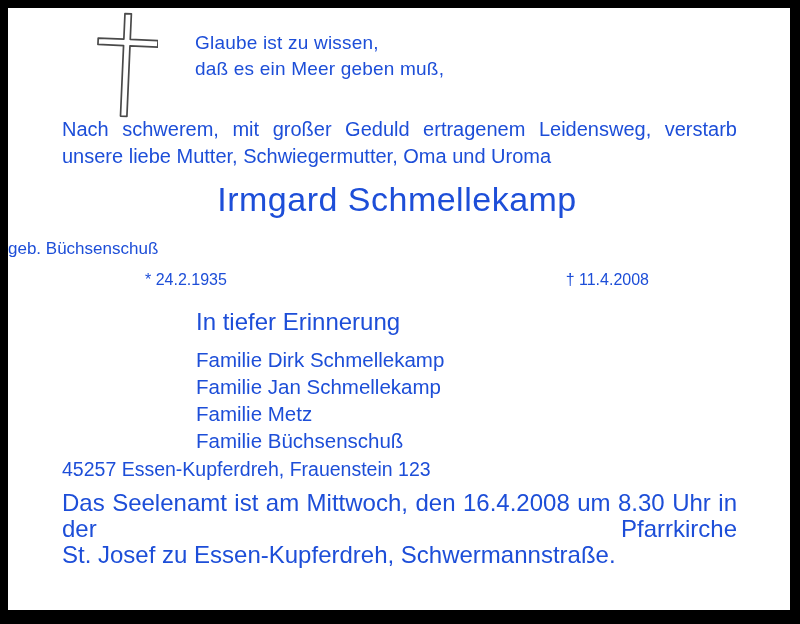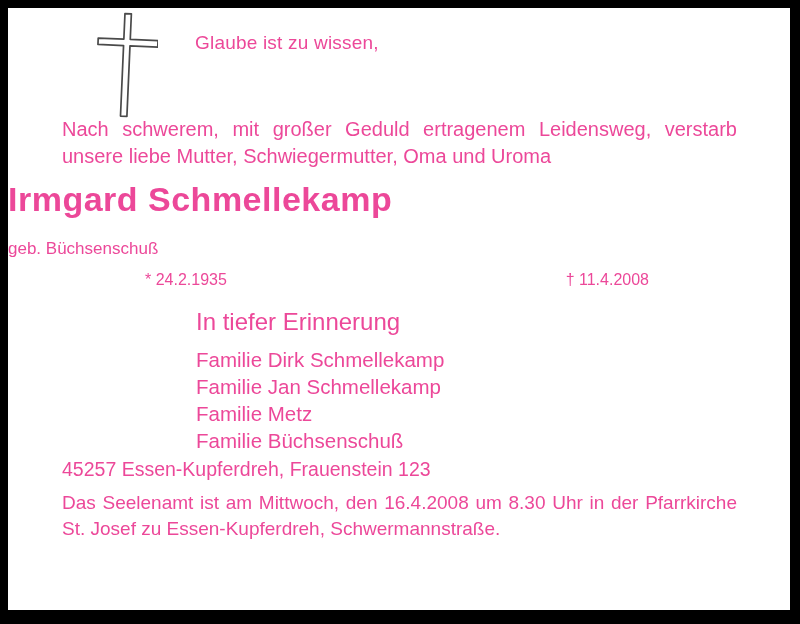--- a/index.html
+++ b/index.html
@@ -6,21 +6,21 @@
   .page {
     position: relative;
     width: 800px;
     height: 624px;
     box-sizing: border-box;
     background: #ffffff;
     border-style: solid;
     border-color: #000000;
     border-width: 8px 10px 14px 8px;
     font-family: "Liberation Sans", "DejaVu Sans", sans-serif;
-    color: #ec4899;
+    color: #1d4ed8;
     overflow: hidden;
   }
   .content { position: relative; width: 100%; height: 100%; }
 
   .cross-wrap { position: absolute; left: 88px; top: 4px; width: 62px; height: 106px; }
 
   .quote {
     position: absolute; left: 187px; top: 22px;
     font-size: 19px; line-height: 25.5px; letter-spacing: 0.2px;
   }
@@ -28,21 +28,22 @@
   .intro {
     position: absolute; left: 54px; right: 53px; top: 108px;
     font-size: 20px; line-height: 27px;
   }
 
   .line-justify { text-align: justify; text-align-last: justify; }
   .line-normal  { text-align: left; }
 
   .deceased-name {
     position: absolute; left: 0; right: 4px; top: 172px;
-    font-size: 34px; font-weight: bold; letter-spacing: 0.5px;
+    text-align: center;
+    font-size: 34px; font-weight: normal; letter-spacing: 0.5px;
     white-space: nowrap;
   }
 
   .maiden-name {
     position: absolute; left: 0; right: 4px; top: 231px;
     font-size: 17px;
   }
 
   .dates-row {
     position: absolute; left: 137px; right: 141px; top: 263px;
@@ -60,21 +61,21 @@
     font-size: 20.5px; line-height: 27px;
   }
 
   .address {
     position: absolute; left: 54px; top: 450px;
     font-size: 19.5px;
   }
 
   .service {
     position: absolute; left: 54px; right: 53px; top: 482px;
-    font-size: 19px; line-height: 26px;
+    font-size: 24px; line-height: 26px;
   }
 
   .burial {
     position: absolute; left: 54px; right: 53px; top: 536px;
     font-size: 18.5px; line-height: 25.5px;
   }
 </style>
 </head>
 <body>
 
@@ -84,20 +85,21 @@
     <div class="cross-wrap">
       <svg width="62" height="106" viewBox="0 0 58 98" xmlns="http://www.w3.org/2000/svg">
         <g transform="rotate(2.5 29 49)">
           <path d="M25,1 h6 v24 h26 v6 h-26 v66 h-6 v-66 h-24 v-6 h24 z" fill="#ffffff" stroke="#4a4a4a" stroke-width="1.6" stroke-linejoin="round"></path>
         </g>
       </svg>
     </div>
 
     <div class="quote">
       <div>Glaube ist zu wissen,</div>
+      <div>daß es ein Meer geben muß,</div>
     </div>
 
     <div class="intro">
       <div class="line-justify">Nach schwerem, mit großer Geduld ertragenem Leidensweg, verstarb</div>
       <div class="line-normal">unsere liebe Mutter, Schwiegermutter, Oma und Uroma</div>
     </div>
 
     <div class="deceased-name">Irmgard Schmellekamp</div>
 
     <div class="maiden-name">geb. Büchsenschuß</div>

